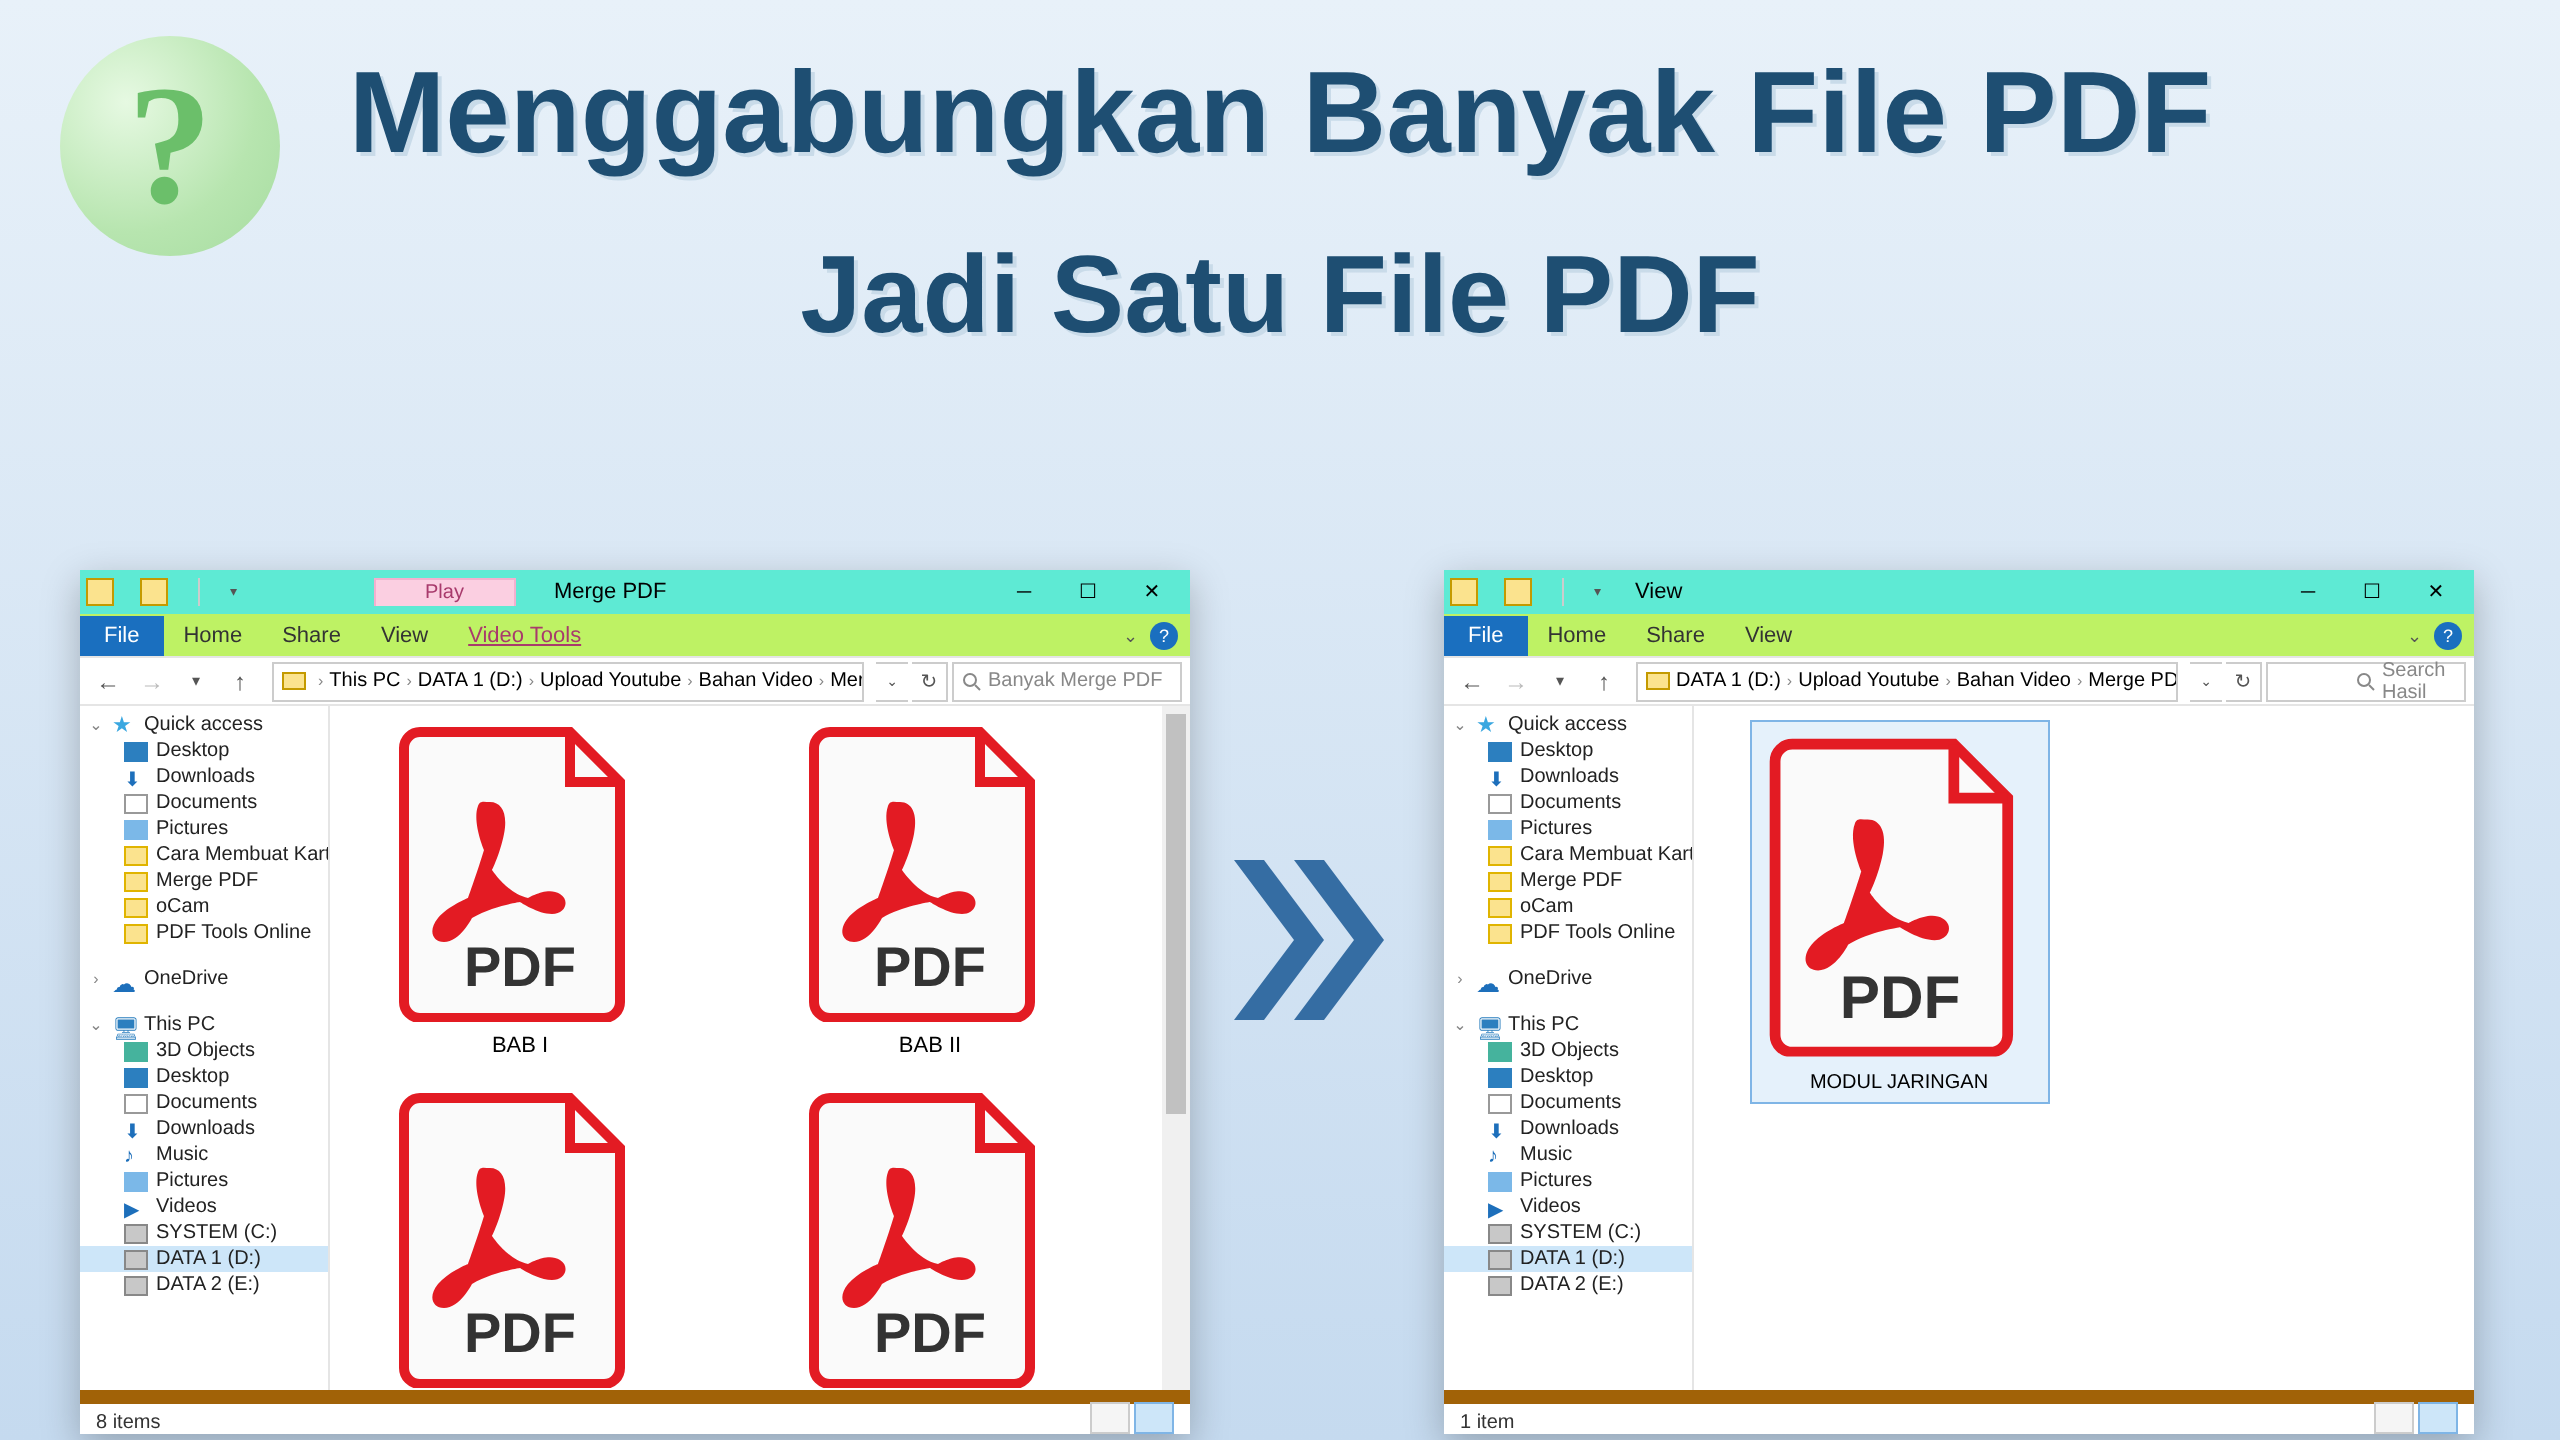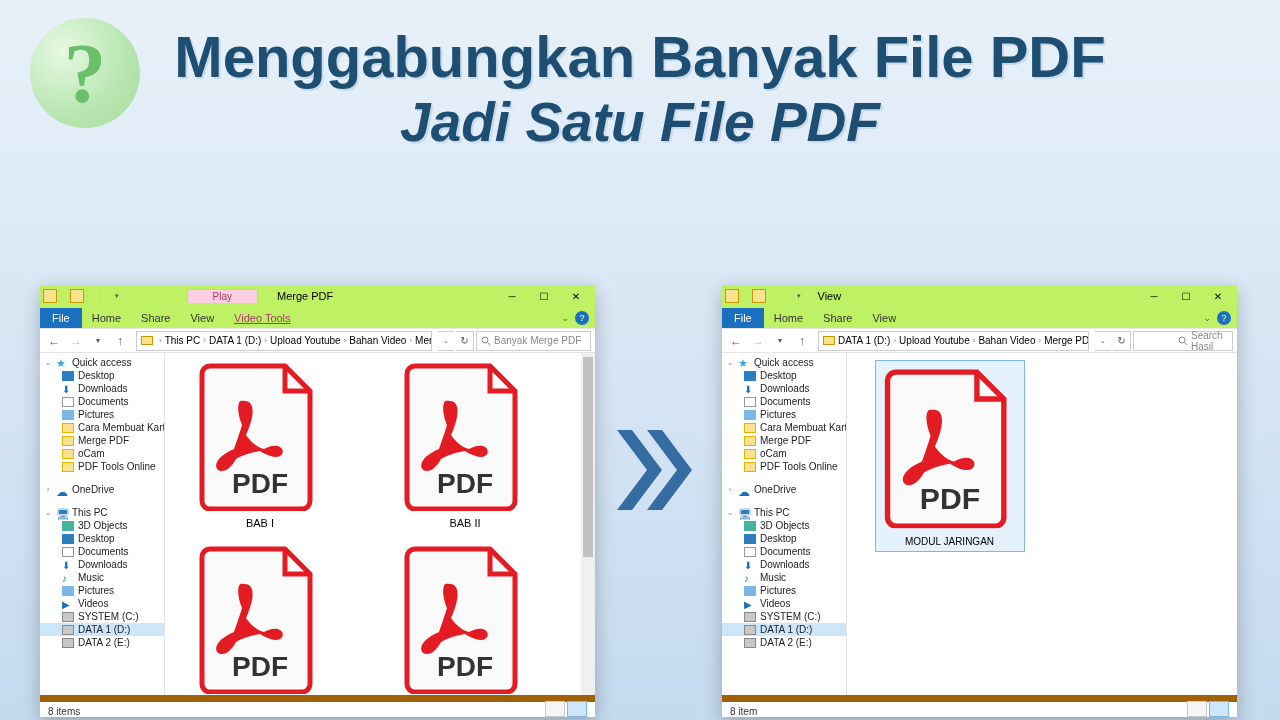--- a/index.html
+++ b/index.html
@@ -14,21 +14,21 @@
   .title-wrap { position: absolute; top: 23px; left: 0; right: 0; text-align: center; }
   .title-line {
     font-family: "Arial Narrow", Arial, sans-serif;
     font-weight: 800;
     font-size: 58px;
     color: #1e4e72;
     letter-spacing: 0px;
     text-shadow: 2px 2px 0 #c9dbe9;
     font-stretch: condensed;
   }
-  .title-line.second { font-size: 55px; font-style: italic; }
+  .title-line.second { margin-top: 25px; font-size: 55px; }
 
   .qmark {
     position: absolute; top: 18px; left: 30px;
     width: 110px; height: 110px;
     border-radius: 50%;
     background: radial-gradient(circle at 30% 30%, #e6f9e2, #b7e5af 60%, #a6dca0);
     display: flex; align-items: center; justify-content: center;
   }
   .qmark span { color: #6bbf6a; font-size: 85px; font-weight: bold; font-family: Georgia, serif; }
 
@@ -44,21 +44,21 @@
   .explorer {
     position: absolute;
     background: #ffffff;
     box-shadow: 0 6px 18px rgba(0,0,0,.25);
     font-size: 10px;
     color: #000;
   }
   .explorer.left  { top: 285px; left: 40px;  width: 555px; height: 432px; }
   .explorer.right { top: 285px; left: 722px; width: 515px; height: 432px; }
 
-  .titlebar { height: 22px; display:flex; align-items:center; padding:0 3px; gap:13px; background:#bef264; }
+  .titlebar { height: 22px; display:flex; align-items:center; padding:0 3px; gap:13px; background:#5eead4; }
   .tb-icon { width:14px; height:14px; background:#fbe38e; border:1px solid #c49a00; }
   .tb-sep  { width:1px; height:14px; background:#ccc; margin:0 2px; }
   .tb-down { font-size:7px; color:#555; }
   .tb-title { margin-left:6px; font-size:11px; }
   .tb-title.right-title { margin-left: 4px; }
   .tb-play { background:#fbcfe1; padding:1px 25px; font-size:10px; color:#a83a6c; margin-left:55px; border:1px solid #f3b0cf; border-bottom:none;}
   .winbtns { margin-left:auto; display:flex; }
   .winbtn { width:32px; height:20px; display:flex; align-items:center; justify-content:center; font-size:10px; }
 
   .ribbon { height:22px; display:flex; align-items:center; background:#bef264; border-bottom:1px solid #e5e5e5; position:relative;}
@@ -482,19 +482,19 @@
                   <use href="#pdficon"></use>
                   <text x="65" y="132" text-anchor="middle" font-size="28" font-weight="600" fill="#333">PDF</text>
                 </svg></div>
             <div class="file-label">MODUL JARINGAN</div>
           </div>
         </div>
       </div>
     </div>
   </div>
   <div class="status">
-    <span>8 item</span>
+    <span>1 item</span>
     <div class="status-right">
       <div class="view-btn"></div>
       <div class="view-btn active"></div>
     </div>
   </div>
 </div>
 
 </body></html>

